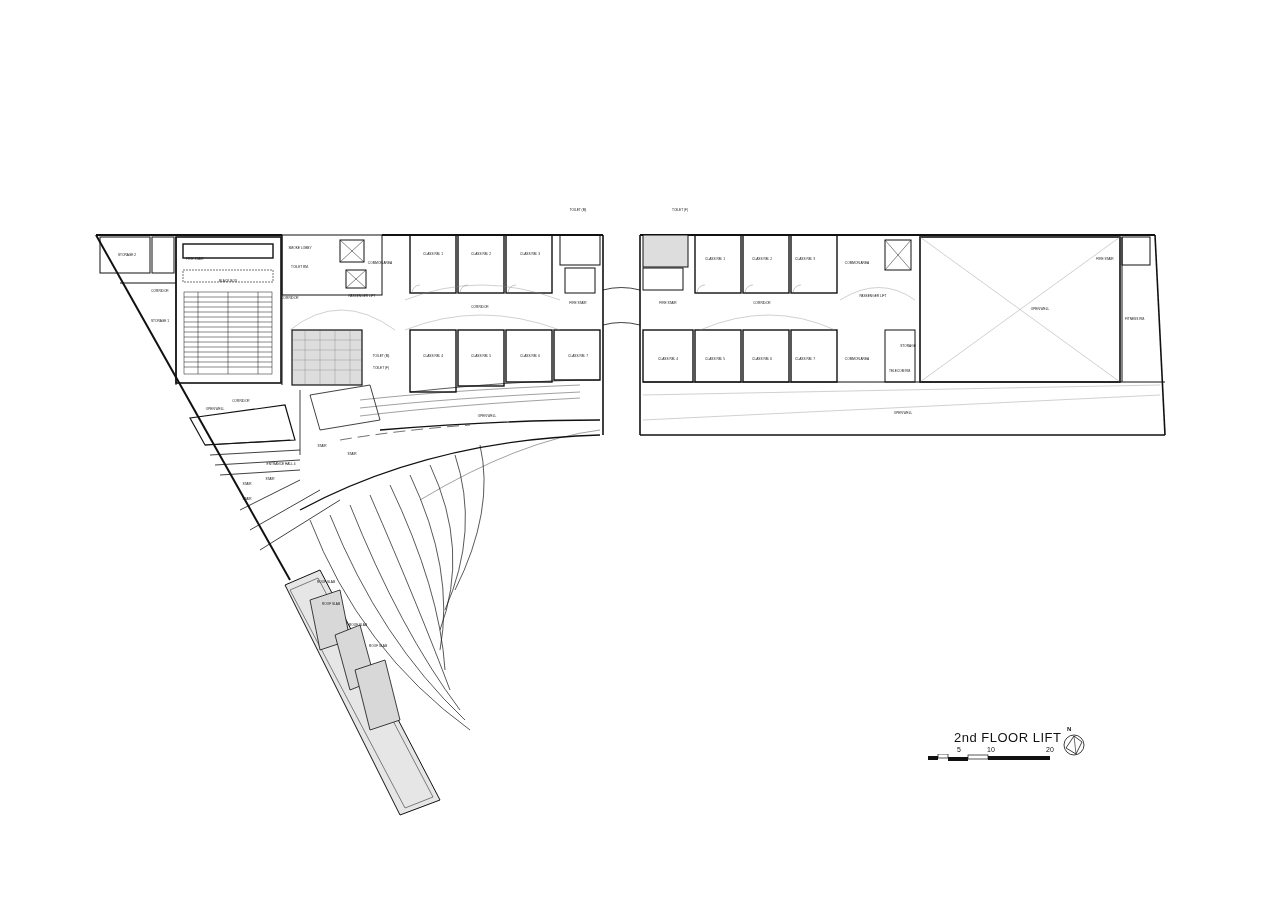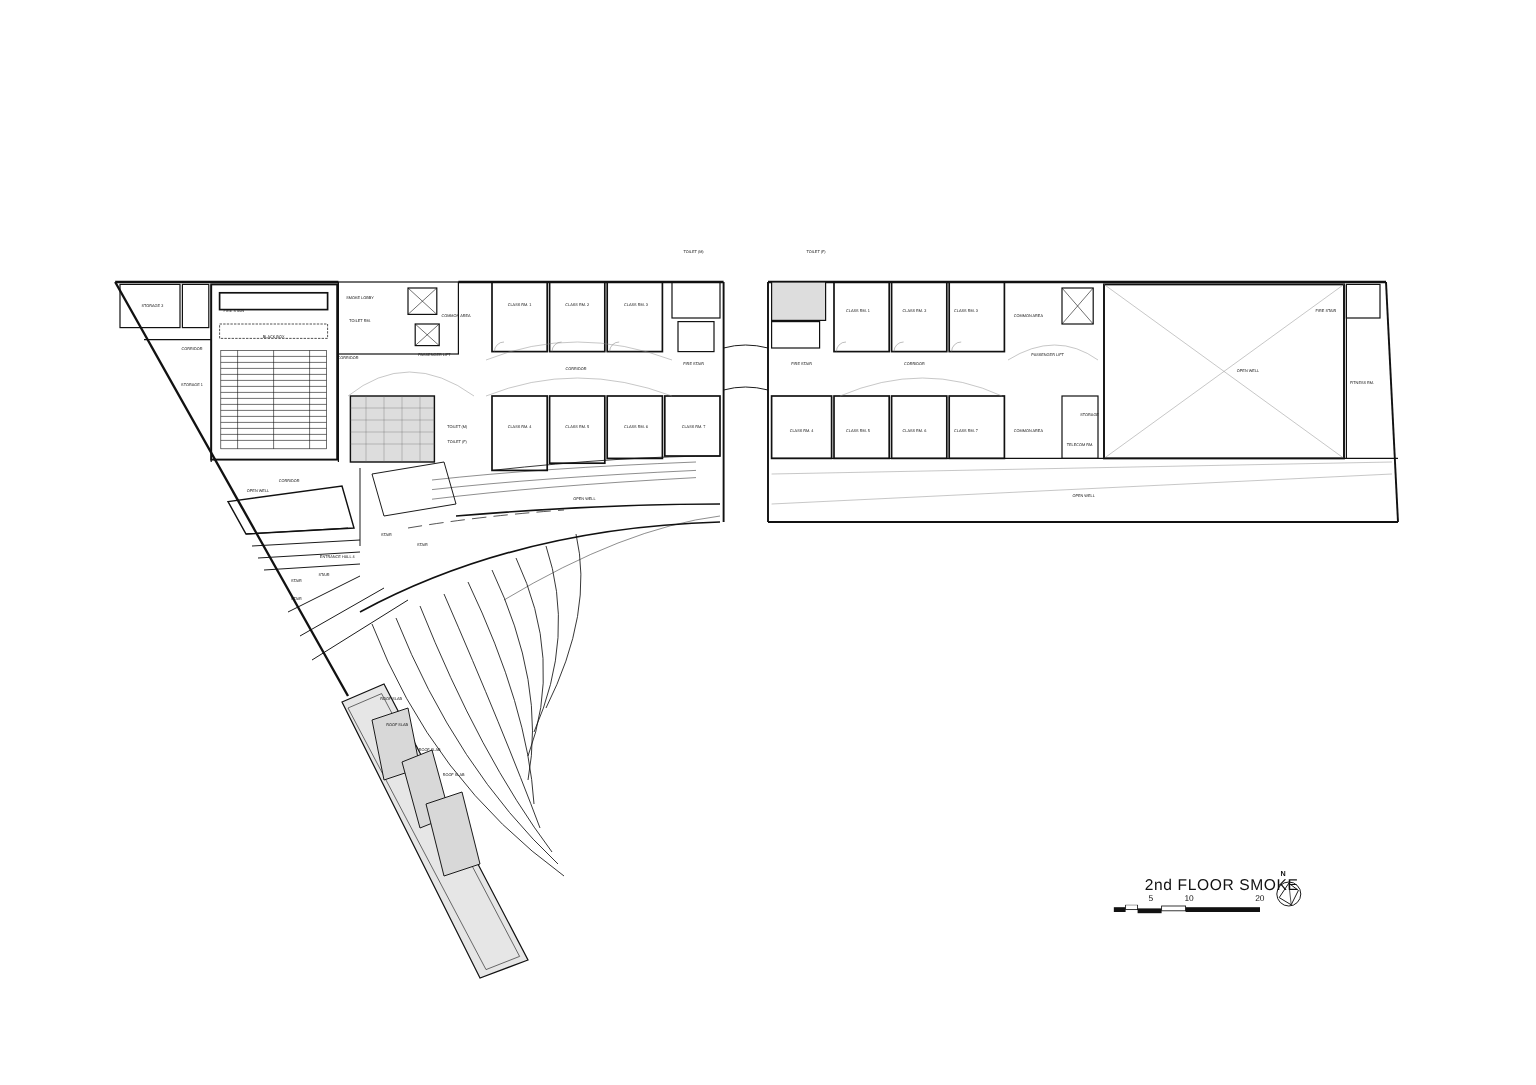--- a/index.html
+++ b/index.html
@@ -348,21 +348,21 @@
     </div>
     <div class="lbl" style="left: 358px; top: 624px;">
       <span class="en">ROOF SLAB</span>
     </div>
     <div class="lbl" style="left: 378px; top: 645px;">
       <span class="en">ROOF SLAB</span>
     </div>
   </div>
 
 <div id="title-block">
-  <div id="plan-title">2nd FLOOR SMOKE</div>
+  <div id="plan-title">2nd FLOOR LIFT</div>
   <svg style="position:absolute;left:-22px;top:24px" width="125" height="10">
     <rect x="0" y="2" width="10" height="4" fill="#111"></rect>
     <rect x="10" y="0" width="10" height="4" fill="#fff" stroke="#111" stroke-width="0.7"></rect>
     <rect x="20" y="3" width="20" height="4" fill="#111"></rect>
     <rect x="40" y="1" width="20" height="4" fill="#fff" stroke="#111" stroke-width="0.7"></rect>
     <rect x="60" y="2" width="62" height="4" fill="#111"></rect>
   </svg>
   <span class="scale-num" style="left:7px">5</span>
   <span class="scale-num" style="left:37px">10</span>
   <span class="scale-num" style="left:96px">20</span>

